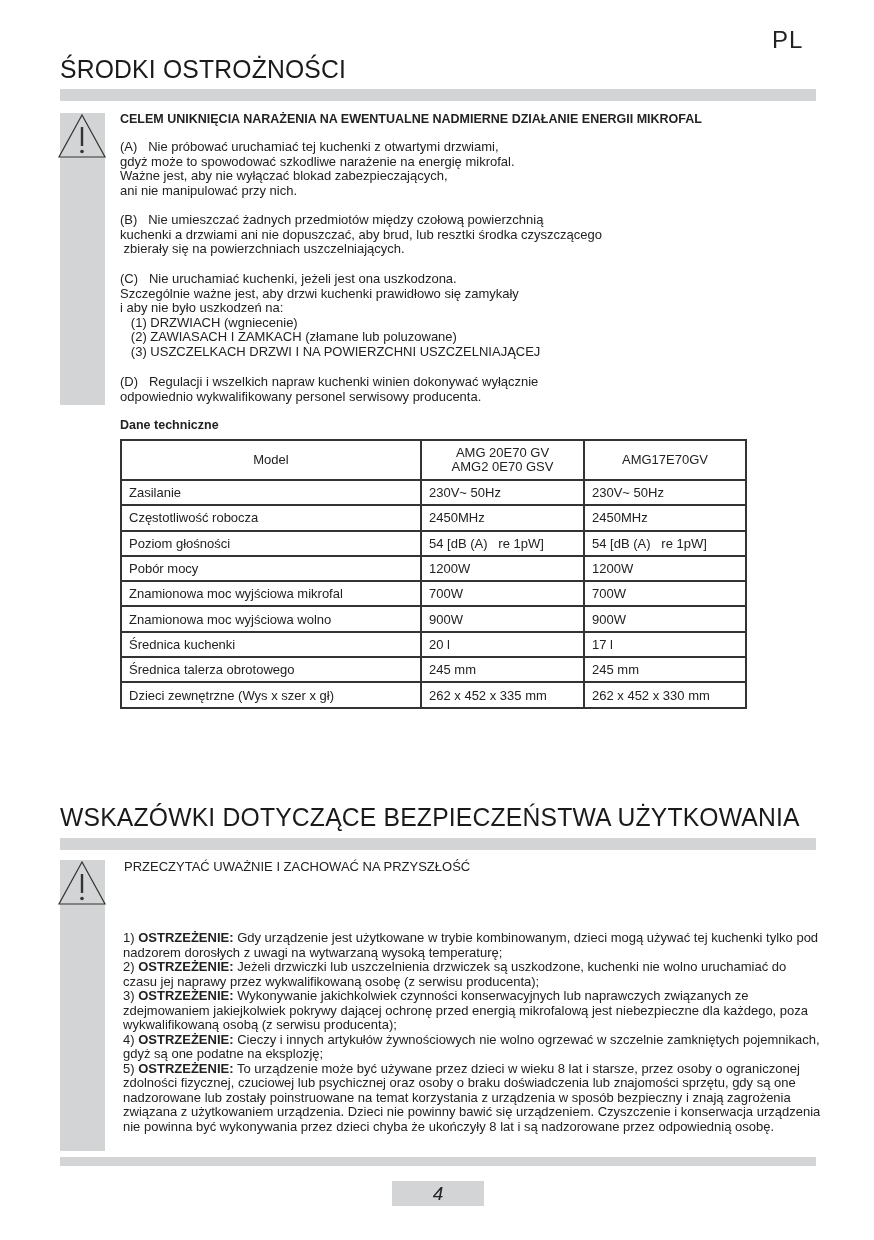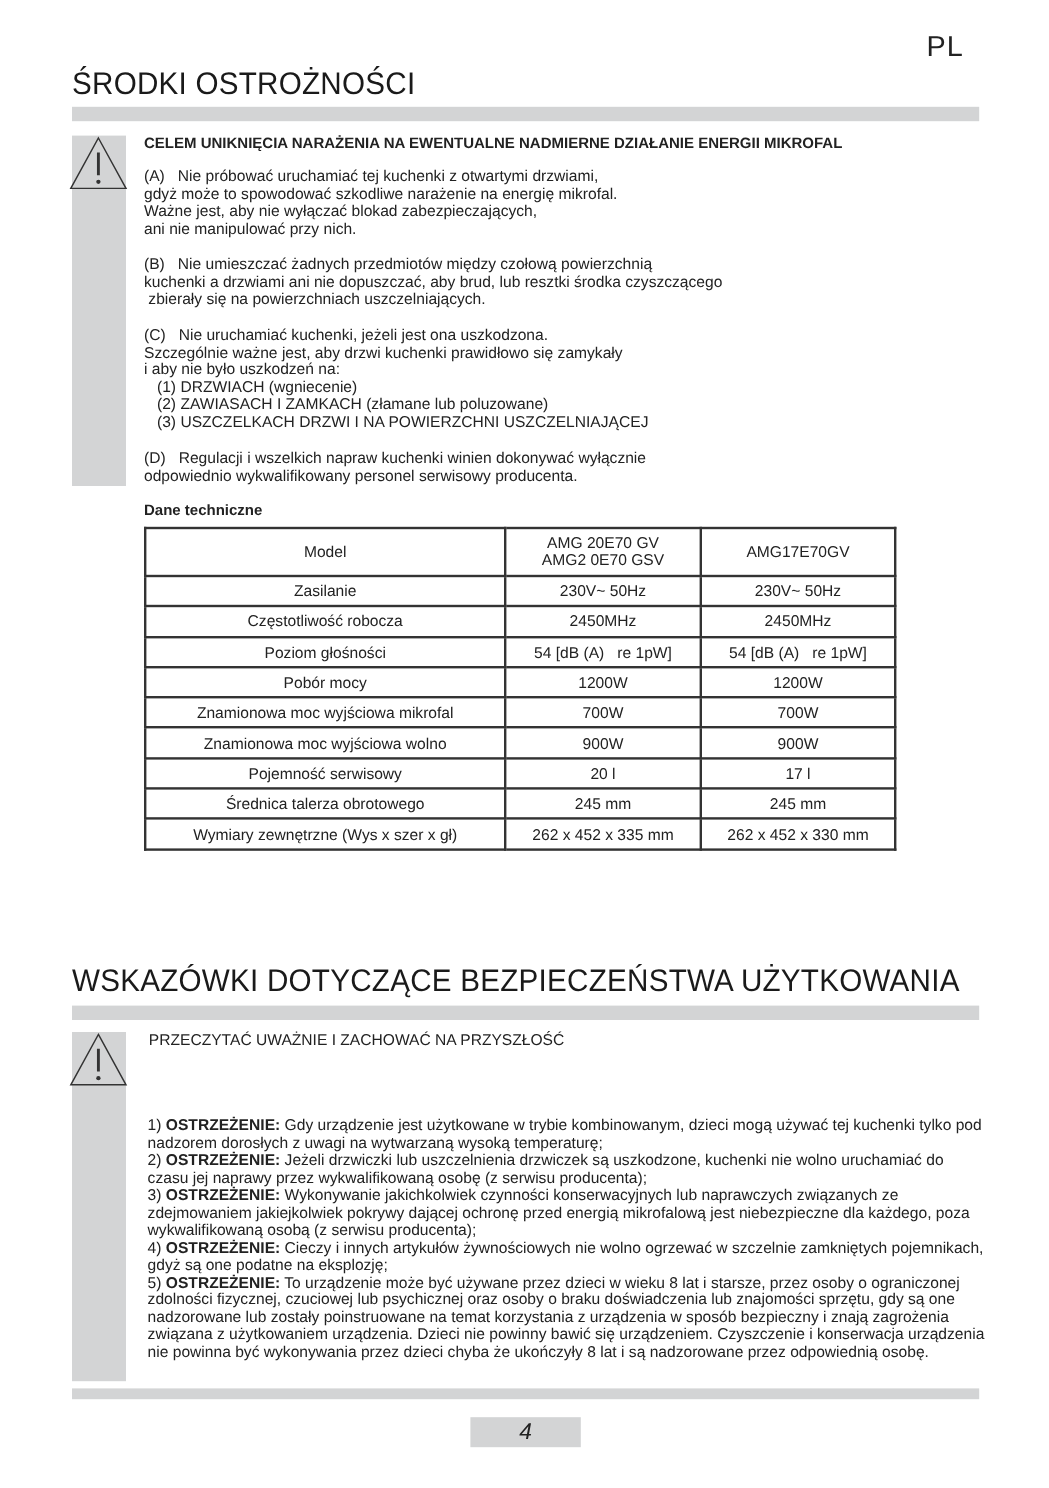--- a/index.html
+++ b/index.html
@@ -7,21 +7,21 @@
          font-family:"Liberation Sans", sans-serif; color:#1a1a1a; }
   .abs { position:absolute; }
   .lang { left:772px; top:26px; font-size:24px; letter-spacing:1px; color:#222; }
   .h1 { left:60px; font-size:26px; font-weight:normal; letter-spacing:0.2px; color:#1a1a1a; transform:scaleX(0.95); transform-origin:left; white-space:nowrap; }
   .bar { left:60px; width:756px; height:12px; background:#d3d4d5; }
   .sidebar { left:60px; width:45px; background:#d3d4d5; }
   .warn { left:57px; width:50px; height:46px; }
   .para { left:120px; font-size:13px; line-height:14.6px; white-space:pre; color:#222; }
   .subhead { left:120px; font-size:12.5px; font-weight:bold; color:#222; white-space:nowrap; }
   table.spec { position:absolute; left:120px; top:439px; border-collapse:collapse; font-size:13px; color:#222; }
-  table.spec td { border:2px solid #333; padding:0 7px; height:23.3px; white-space:nowrap;text-align:center; }
+  table.spec td { border:2px solid #333; padding:0 7px; height:23.3px; white-space:nowrap; }
   table.spec tr.head td { height:38px; text-align:center; line-height:14px; }
   .c1 { width:284px; } .c2 { width:147px; } .c3 { width:146px; }
   .list { left:123px; top:886px; width:700px; font-size:13px; line-height:14.5px; color:#222;margin-top:45px; }
   .list p { margin:0; }
   .list b { font-weight:bold; }
   .pagebox { left:392px; top:1181px; width:92px; height:25px; background:#d3d4d5; text-align:center;
              font-size:19px; font-style:italic; line-height:25px; color:#222; }
 </style>
 </head>
 <body>
@@ -88,31 +88,31 @@
         <td>Znamionowa moc wyjściowa mikrofal</td>
         <td>700W</td>
         <td>700W</td>
       </tr>
   <tr>
         <td>Znamionowa moc wyjściowa wolno</td>
         <td>900W</td>
         <td>900W</td>
       </tr>
   <tr>
-        <td>Pojemność serwisowy</td>
+        <td>Średnica kuchenki</td>
         <td>20 l</td>
         <td>17 l</td>
       </tr>
   <tr>
         <td>Średnica talerza obrotowego</td>
         <td>245 mm</td>
         <td>245 mm</td>
       </tr>
   <tr>
-        <td>Wymiary zewnętrzne (Wys x szer x gł)</td>
+        <td>Dzieci zewnętrzne (Wys x szer x gł)</td>
         <td>262 x 452 x 335 mm</td>
         <td>262 x 452 x 330 mm</td>
       </tr>
 </tbody>
   </table>
 
 <div class="abs h1" style="top:802px;">WSKAZÓWKI DOTYCZĄCE BEZPIECZEŃSTWA UŻYTKOWANIA</div>
 <div class="abs bar" style="top:838px;"></div>
 <div class="abs sidebar" style="top:860px;height:291px;"></div>
 <svg class="abs warn" style="top:860px;" viewBox="0 0 50 46">

